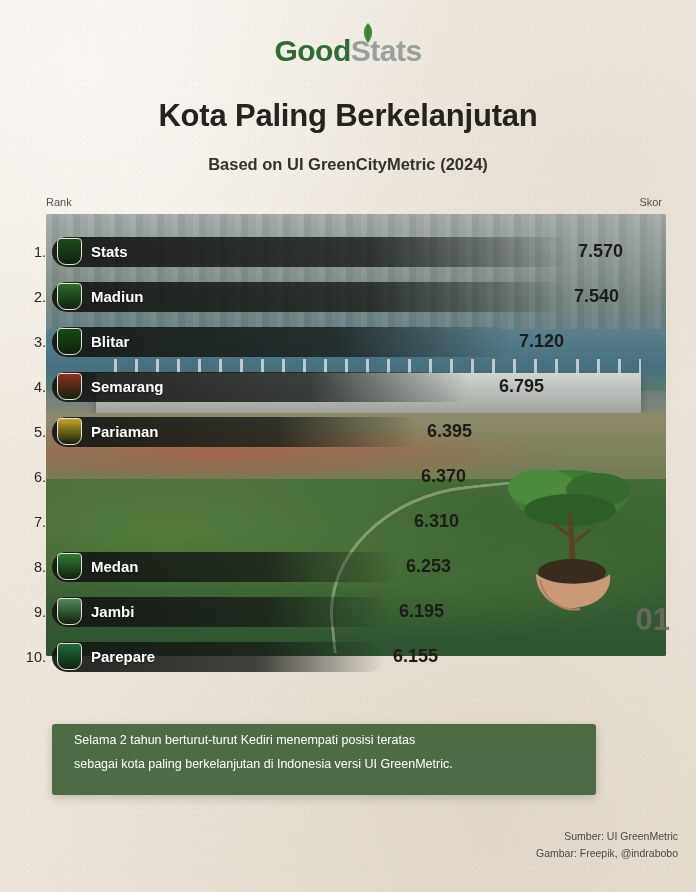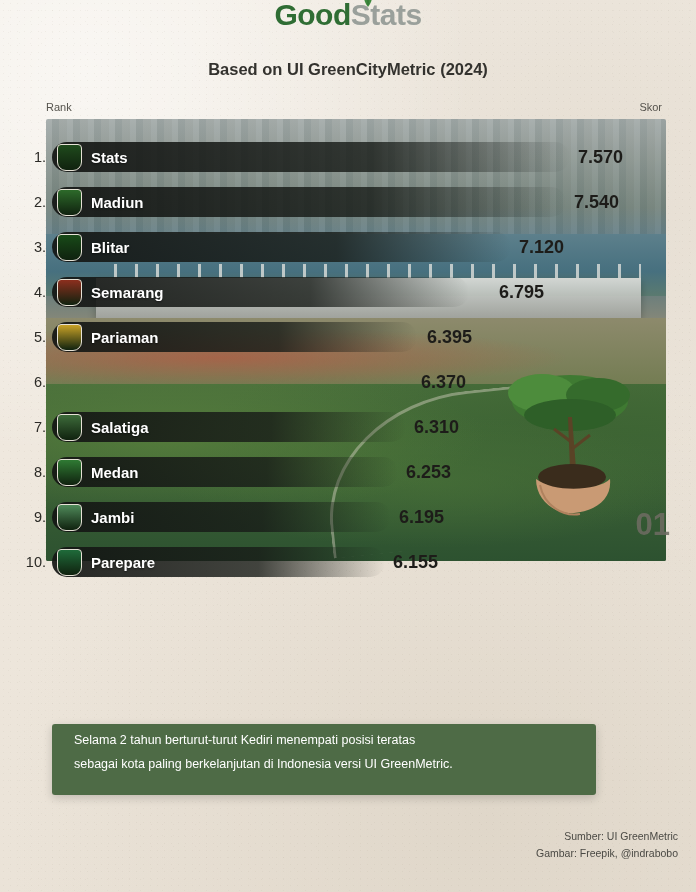--- a/index.html
+++ b/index.html
@@ -35,20 +35,21 @@
     background-size: 7px 7px, 11px 11px;
     background-position: 0 0, 3px 5px;
     pointer-events: none;
     z-index: 1;
   }
   .layer { position: relative; z-index: 2; }
 
   
   .logo-wrap {
     text-align: center;
+    padding-top: 36px;
   }
   .logo {
     display: inline-block;
     position: relative;
     font-size: 30px;
     font-weight: bold;
     letter-spacing: -0.5px;
     line-height: 1;
   }
   .logo .good { color: #2f6d34; }
@@ -274,20 +275,21 @@
       <div class="logo">
         <svg class="leaf" viewBox="0 0 16 20">
           <path d="M8 0 C13 5, 14 12, 8 20 C2 12, 3 5, 8 0 Z" fill="#3f8b3f"></path>
           <path d="M8 2 L8 18" stroke="#2d6d2d" stroke-width="0.9" fill="none"></path>
         </svg>
         <span class="good">Good</span><span class="stats">Stats</span>
       </div>
     </div>
 
     <div class="title">
+      <span class="l1">Kota Paling Berkelanjutan</span>
     </div>
     <div class="subtitle">Based on UI GreenCityMetric (2024)</div>
 
     <div class="chart">
       <div class="axis-labels">
         <span>Rank</span>
         <span>Skor</span>
       </div>
       <div class="photo-band">
         <div class="sky-haze"></div>
@@ -337,24 +339,20 @@
               <span class="city">Pariaman</span>
             </div>
             <div class="score" style="left: 405px;">6.395</div>
           </div>
           <div class="row">
             <div class="rank">6.</div>
             <div class="score" style="left: 399px;">6.370</div>
           </div>
           <div class="row">
             <div class="rank">7.</div>
-            <div class="bar" style="width: 354px;">
-              <span class="crest" style="background: linear-gradient(rgb(61, 107, 58), rgb(16, 34, 15)); border: 1.5px solid rgb(230, 226, 214);"></span>
-              <span class="city">Salatiga</span>
-            </div>
             <div class="score" style="left: 392px;">6.310</div>
           </div>
           <div class="row">
             <div class="rank">8.</div>
             <div class="bar" style="width: 346px;">
               <span class="crest" style="background: linear-gradient(rgb(47, 122, 51), rgb(16, 34, 15)); border: 1.5px solid rgb(230, 226, 214);"></span>
               <span class="city">Medan</span>
             </div>
             <div class="score" style="left: 384px;">6.253</div>
           </div>

